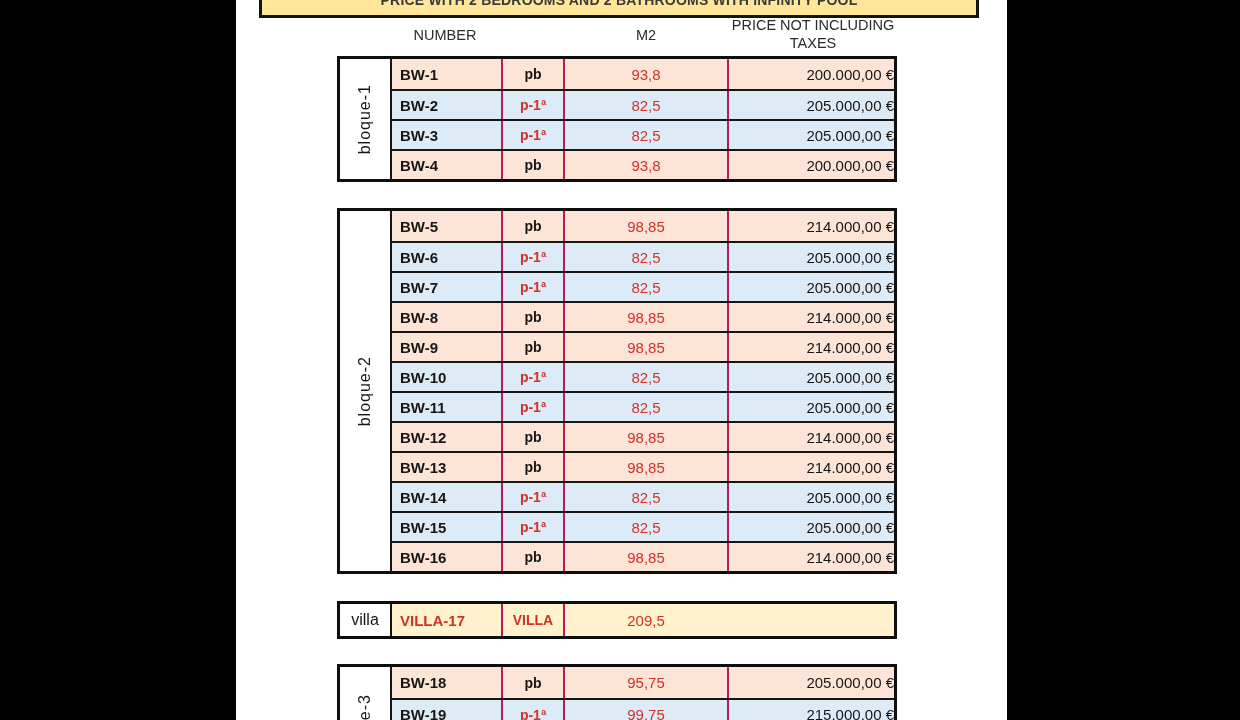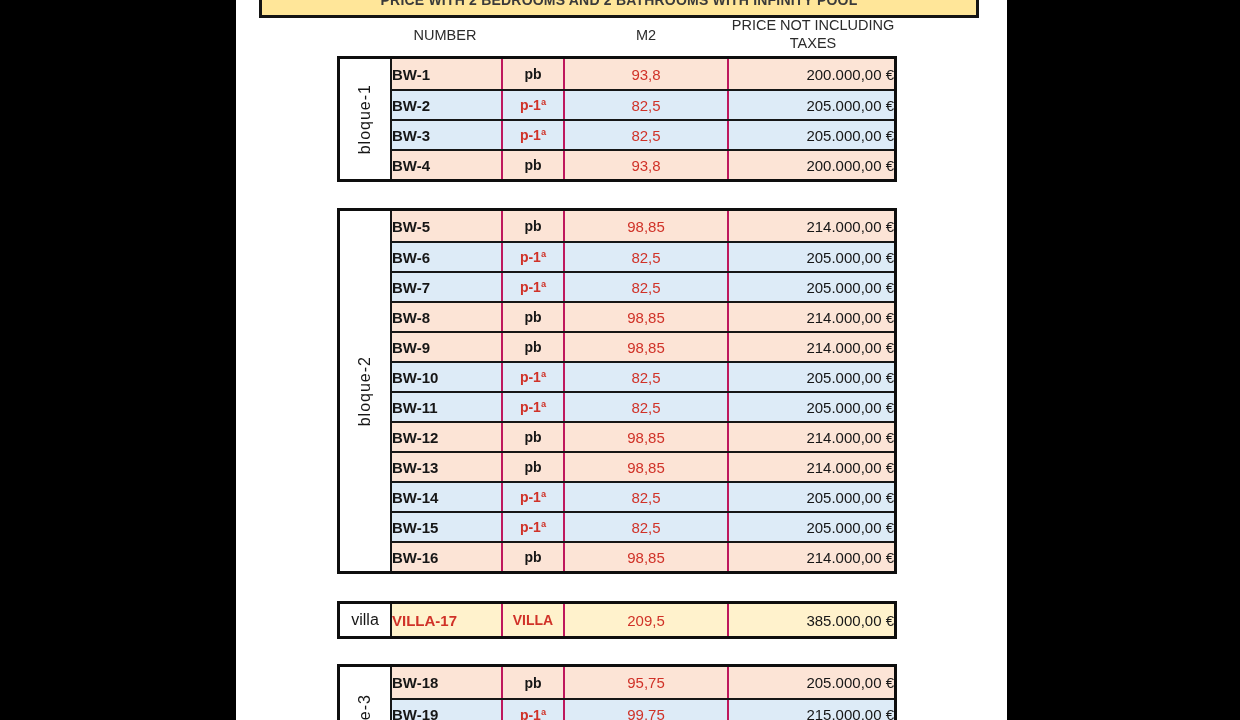--- a/index.html
+++ b/index.html
@@ -52,21 +52,21 @@
   .gv .row { height:32px; }
   .g3 .row { height:31px; }
   .row.peach { background:var(--peach,#FCE4D6); }
   .row.blue  { background:var(--blue,#DDEBF7); }
   .row.cream { background:var(--cream,#FFF2CC); }
   .cell {
     display:flex; align-items:center; font-size:15px; color:#161616;
     overflow:hidden; white-space:nowrap;
   }
   .cell + .cell { border-left:2px solid #be185d; }
-  .c-number { padding-left:0; font-weight:bold; justify-content:flex-start; }
+  .c-number { padding-left:8px; font-weight:bold; justify-content:flex-start; }
   .c-floor  { justify-content:center; font-weight:bold; font-size:14px; }
   .c-m2     { justify-content:center; color:var(--red,#D03228); }
   .c-price  { justify-content:flex-end; }
   .red-text { color:var(--red,#D03228) !important; }
 </style>
 </head>
 <body>
 
 <div class="stage">
   <div class="panel">
@@ -193,21 +193,20 @@
 
     <div class="group gv">
       <div class="glabel">
         <span>villa</span>
       </div>
       <div class="rows">
           <div class="row cream">
             <div class="cell c-number red-text">VILLA-17</div>
             <div class="cell c-floor red-text">VILLA</div>
             <div class="cell c-m2 red-text">209,5</div>
-            <div class="cell c-price">385.000,00 €</div>
           </div>
         </div>
     </div>
 
     <div class="group g3">
       <div class="glabel">
         <span class="vert">bloque-3</span>
       </div>
       <div class="rows">
           <div class="row peach">

